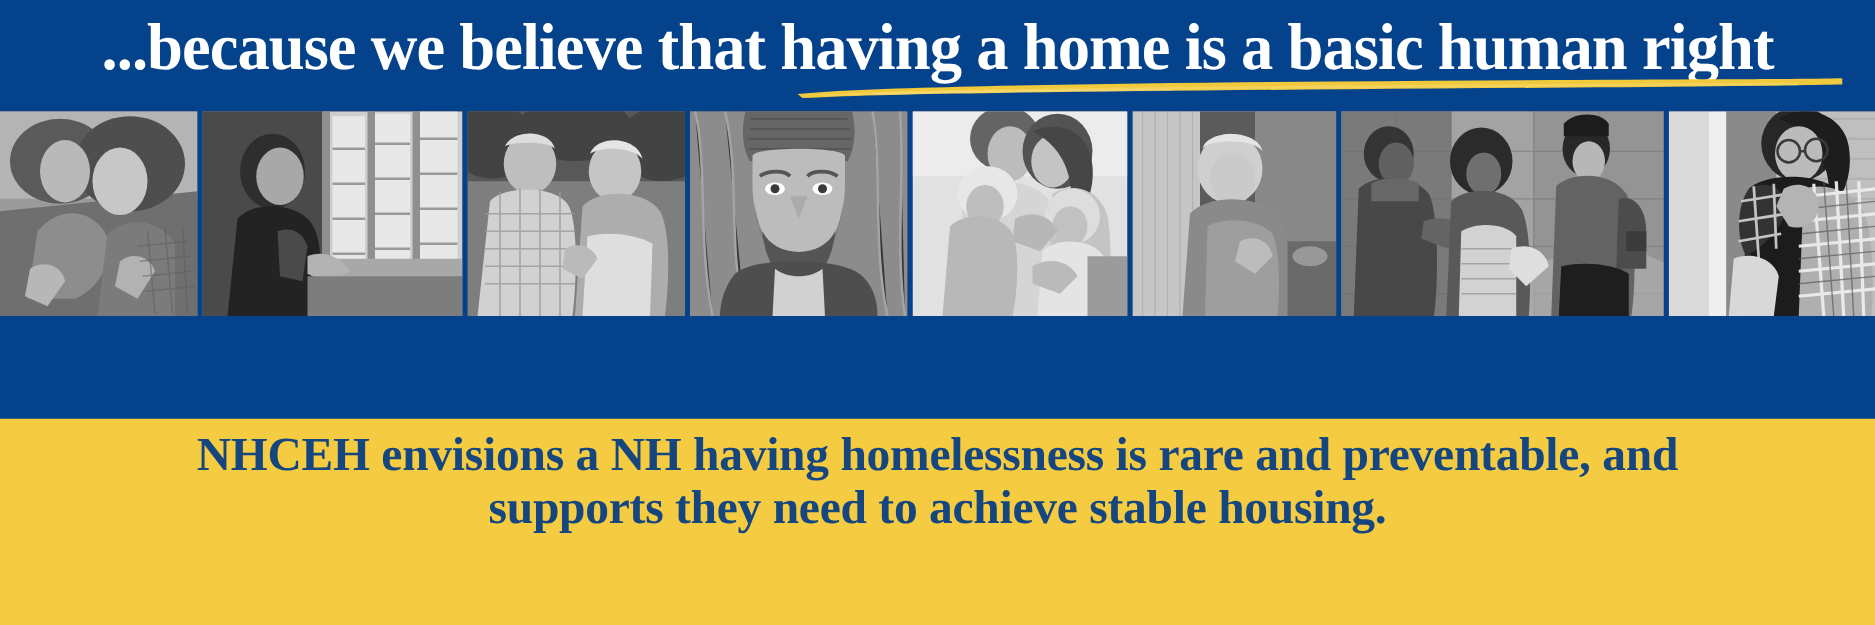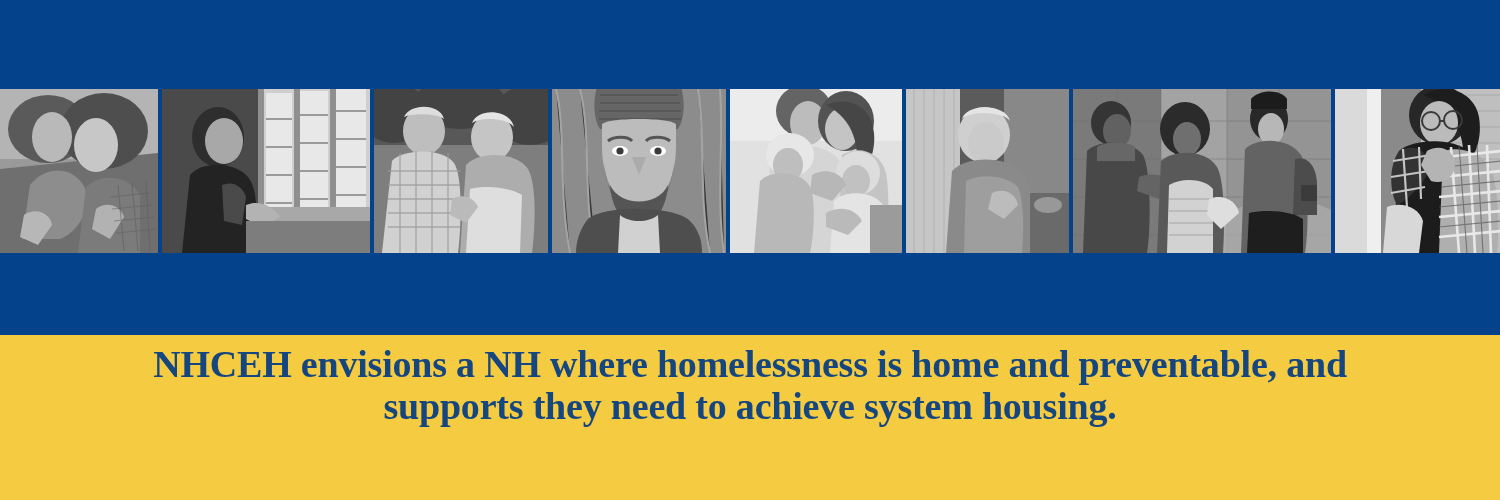--- a/index.html
+++ b/index.html
@@ -114,20 +114,35 @@
     line-height: 42px;
     letter-spacing: -0.2px;
   }
   .mission-line { display: block; white-space: nowrap; }
 </style>
 </head>
 <body>
 
 <div id="banner">
 
+  <div id="headline-band">
+    <div id="headline-text">...because we believe that having a home is a basic human right</div>
+
+    <svg id="headline-swash" viewBox="0 0 836 18" preserveAspectRatio="none">
+      <path d="M0,14.2 C40,10.6 95,9.2 150,8.0 C235,6.2 330,5.0 430,4.2
+               C540,3.3 650,2.8 740,2.4 C790,2.2 820,2.0 836,1.6
+               L836,6.6 C815,7.0 780,7.4 735,7.9 C650,8.8 545,9.6 440,10.4
+               C335,11.2 240,12.2 160,13.3 C100,14.1 45,15.3 4,17.4 Z" fill="#F0C93C"></path>
+      <path d="M18,15.0 C60,12.4 120,11.0 190,10.0 C300,8.4 420,7.4 540,6.6
+               C640,6.0 730,5.6 800,5.2 L800,7.2 C735,7.6 645,8.1 545,8.8
+               C425,9.6 305,10.6 200,11.8 C135,12.6 70,13.6 24,15.8 Z" fill="#F5D35A"></path>
+      <path d="M60,13.2 C120,11.8 210,10.8 300,10.2 L300,11.8
+               C215,12.4 125,13.4 64,14.8 Z" fill="#FFFFFF" opacity="0.18"></path>
+    </svg>
+  </div>
 
   <div id="photo-strip">
 
     <div class="photo-cell" style="flex-basis:158px">
       <svg class="photo-inner" viewBox="0 0 158 164" preserveAspectRatio="xMidYMid slice">
         <rect width="158" height="164" fill="#9a9a9a"></rect>
         <rect x="0" y="0" width="158" height="70" fill="#b4b4b4"></rect>
         <path d="M0,80 L158,64 L158,164 L0,164 Z" fill="#6f6f6f"></path>
         <ellipse cx="48" cy="40" rx="40" ry="34" fill="#5a5a5a"></ellipse>
         <ellipse cx="104" cy="42" rx="44" ry="38" fill="#4e4e4e"></ellipse>
@@ -341,18 +356,18 @@
         <path d="M52,118 C66,112 84,118 88,132 L84,164 L48,164 Z" fill="#dcd8d0"></path>
       </svg>
     </div>
 
   </div>
 
   <div id="blue-spacer"></div>
 
   <div id="mission-band">
     <div id="mission-text">
-      <span class="mission-line">NHCEH envisions a NH where homelessness is home and preventable, and</span>
-      <span class="mission-line">supports they need to achieve system housing.</span>
+      <span class="mission-line">NHCEH envisions a NH having homelessness is rare and preventable, and</span>
+      <span class="mission-line">supports they need to achieve stable housing.</span>
     </div>
   </div>
 
 </div>
 
 </body></html>

